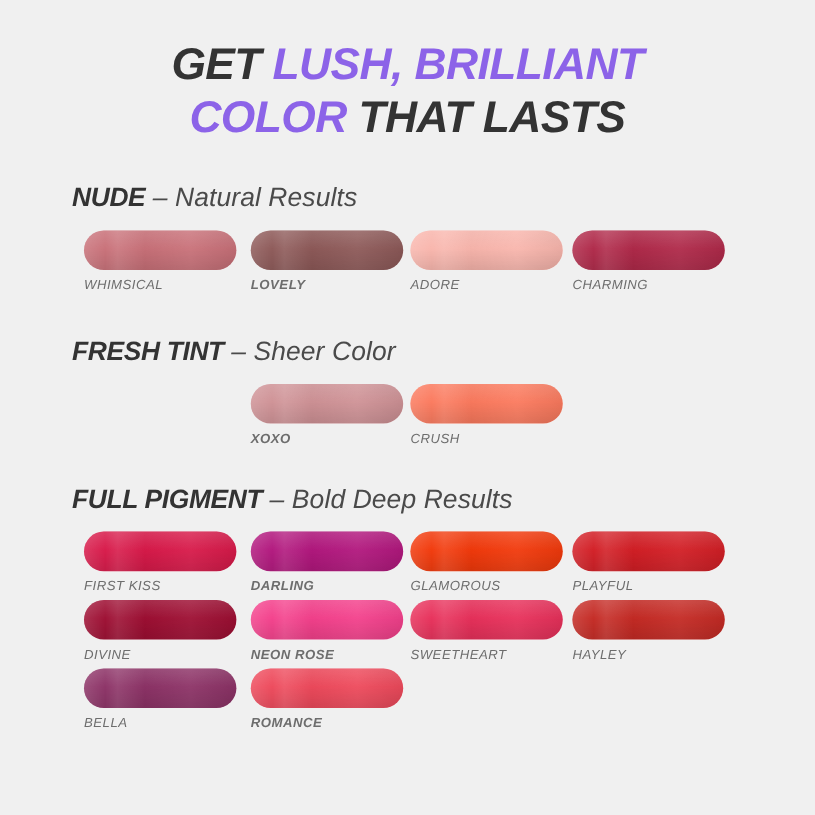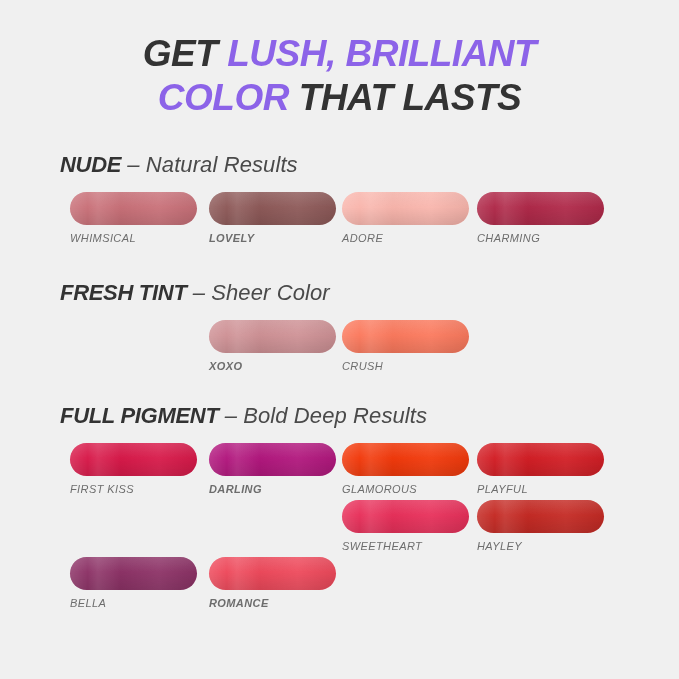--- a/index.html
+++ b/index.html
@@ -170,20 +170,28 @@
           <div class="swatch-cell c2">
             <div class="swatch" style="background: rgb(242, 58, 12);"></div>
             <div class="swatch-label">GLAMOROUS</div>
           </div>
           <div class="swatch-cell c3">
             <div class="swatch" style="background: rgb(211, 31, 38);"></div>
             <div class="swatch-label">PLAYFUL</div>
           </div>
         </div>
         <div class="swatch-row" style="height: 57px;">
+          <div class="swatch-cell c0">
+            <div class="swatch" style="background: rgb(158, 15, 51);"></div>
+            <div class="swatch-label">DIVINE</div>
+          </div>
+          <div class="swatch-cell c1">
+            <div class="swatch" style="background: rgb(244, 65, 140);"></div>
+            <div class="swatch-label">NEON ROSE</div>
+          </div>
           <div class="swatch-cell c2">
             <div class="swatch" style="background: rgb(232, 49, 91);"></div>
             <div class="swatch-label">SWEETHEART</div>
           </div>
           <div class="swatch-cell c3">
             <div class="swatch" style="background: rgb(197, 43, 37);"></div>
             <div class="swatch-label">HAYLEY</div>
           </div>
         </div>
         <div class="swatch-row" style="height: 57px;">

